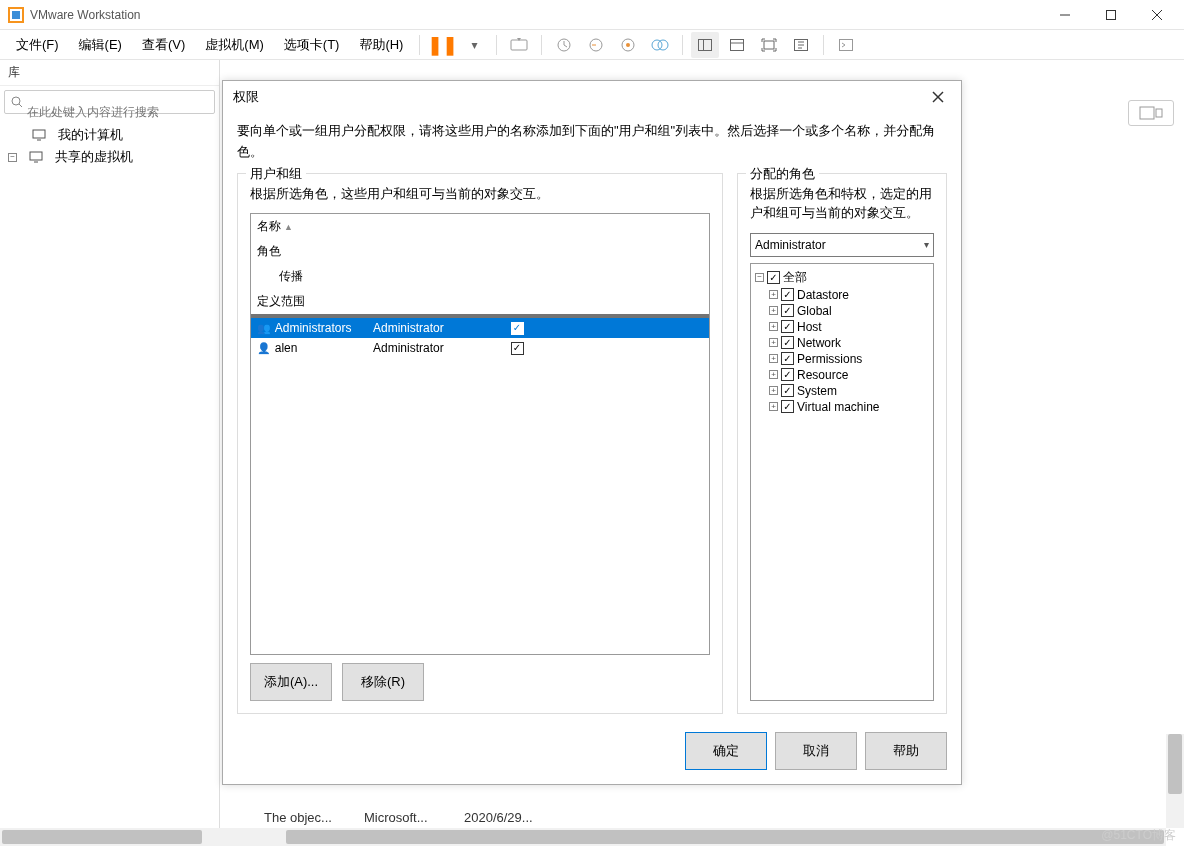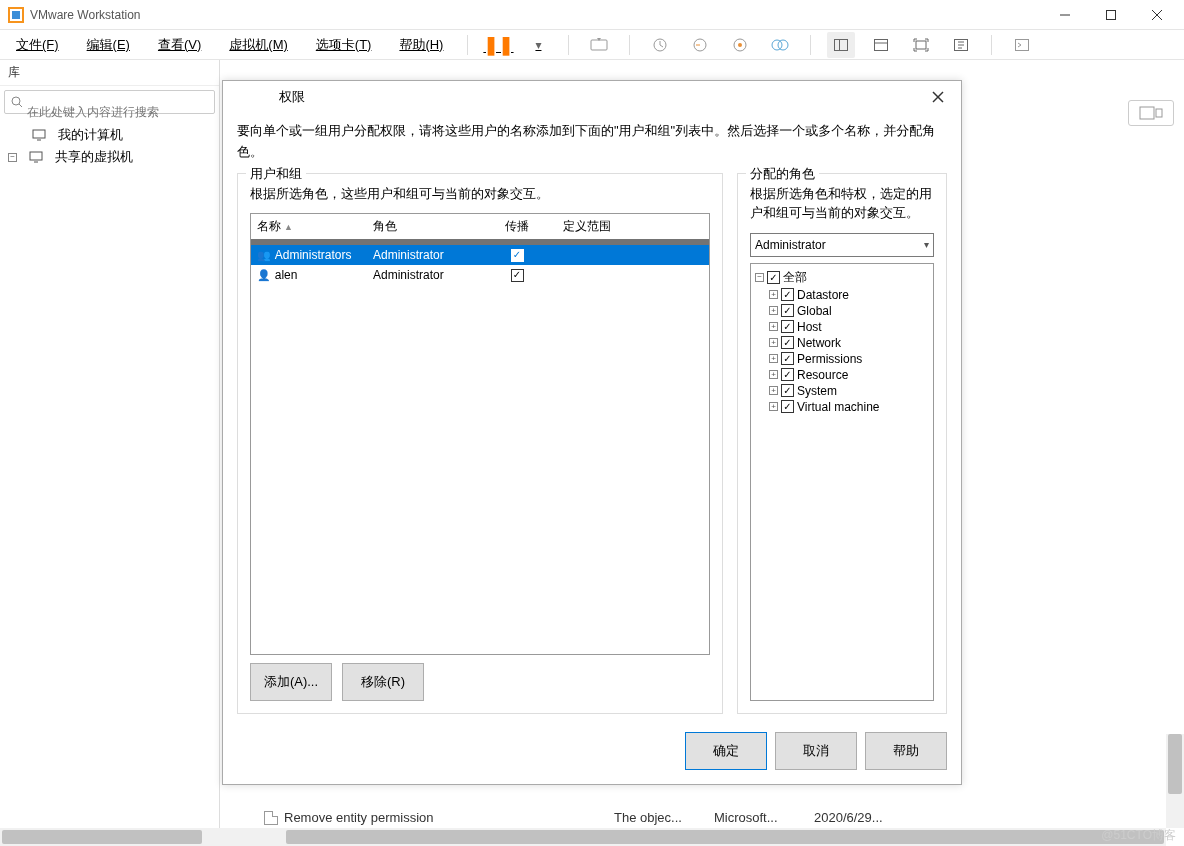--- a/index.html
+++ b/index.html
@@ -1,21 +1,21 @@
 <!DOCTYPE html>
 <html><head>
 <meta charset="utf-8">
 <style>
 * { box-sizing: border-box; margin: 0; padding: 0; font-family: "Microsoft YaHei", "Segoe UI", Tahoma, sans-serif; }
 body { background: #fff; width: 1184px; height: 846px; overflow: hidden; position: relative; font-size: 12px; color: #000; }
 .titlebar { height: 30px; display: flex; align-items: center; padding: 0 4px 0 8px; border-bottom: 1px solid #e5e5e5; }
 .titlebar .app-icon { width: 16px; height: 16px; margin-right: 6px; }
 .titlebar .title { flex: 1; font-size: 12px; color: #555; }
 .titlebar .winctl { width: 46px; height: 30px; display: flex; align-items: center; justify-content: center; color: #333; }
-.menubar { height: 30px; display: flex; align-items: center; padding: 0 8px; border-bottom: 1px solid #e5e5e5; gap: 12px; text-decoration: underline; }
+.menubar { height: 30px; display: flex; align-items: center; padding: 0 8px; border-bottom: 1px solid #e5e5e5; gap: 4px; }
 .menubar .mitem { padding: 4px 8px; font-size: 13px; cursor: default; }
 .menubar .tbtn { width: 28px; height: 26px; display: flex; align-items: center; justify-content: center; color: #666; border-radius: 2px; }
 .menubar .sep { width: 1px; height: 20px; background: #ddd; margin: 0 4px; }
 .pause-btn { color: #ff7a00 !important; font-weight: bold; }
 .workspace { display: flex; height: 786px; }
 .sidebar { width: 220px; border-right: 1px solid #ddd; display: flex; flex-direction: column; }
 .sidebar-header { padding: 4px 8px; font-size: 12px; color: #333; border-bottom: 1px solid #eee; }
 .search-row { padding: 4px; }
 .search-box { display: flex; align-items: center; border: 1px solid #ccc; border-radius: 2px; height: 24px; padding: 0 6px; }
 .search-box input { border: none; outline: none; font-size: 12px; flex: 1; background: transparent; margin-top: 20px; }
@@ -32,33 +32,33 @@
 .bg-row .c4 { flex: 1; }
 .scrollbar-v { position: absolute; right: 0; top: 674px; bottom: 18px; width: 18px; background: #f1f1f1; }
 .scrollbar-v .thumb { position: absolute; left: 2px; right: 2px; top: 0; height: 60px; background: #c1c1c1; border-radius: 2px;}
 .scrollbar-h { position: absolute; left: 0; right: 18px; bottom: 0; height: 18px; background: #f1f1f1; display:flex; }
 .scrollbar-h .thumb1 { width: 200px; height: 14px; margin: 2px; background: #c1c1c1; border-radius: 2px;}
 .scrollbar-h .gap { width: 80px; }
 .scrollbar-h .thumb2 { flex:1; height: 14px; margin: 2px; background: #c1c1c1; border-radius: 2px;}
 
 
 .dialog { position: absolute; left: 222px; top: 80px; width: 740px; height: 705px; background: #fff; border: 1px solid #aaa; box-shadow: 0 0 8px rgba(0,0,0,0.15); display:flex; flex-direction:column;}
-.dlg-title { height: 32px; display: flex; align-items: center; padding: 0 10px; font-size: 13px; margin-left: 46px; }
+.dlg-title { height: 32px; display: flex; align-items: center; padding: 0 10px; font-size: 13px; }
 .dlg-title .t { flex: 1; }
 .dlg-close { width: 26px; height: 26px; display:flex;align-items:center;justify-content:center; }
 .dlg-body { flex: 1; padding: 8px 14px; display:flex; flex-direction:column;}
 .dlg-desc { font-size: 13px; line-height: 1.6; margin-bottom: 10px; }
 .dlg-split { display: flex; gap: 14px; flex: 1; }
 .group-box { border: 1px solid #ddd; padding: 10px 12px 12px; position: relative; display:flex; flex-direction:column;}
 .group-box .legend { position: absolute; top: -9px; left: 8px; background: #fff; padding: 0 4px; font-size: 13px; }
 .left-group { flex: 1; }
 .right-group { width: 210px; }
 .group-desc { font-size: 13px; margin-bottom: 10px; line-height:1.5;}
 .table { border: 1px solid #999; flex: 1; display:flex; flex-direction:column; min-height:0;}
-.thead { display: flex; background: #fff; border-bottom: 6px solid #737373; }
+.thead { display: flex; background: #fff; border-bottom: 4px solid #737373; flex-direction: column; }
 .th { padding: 4px 6px; font-size: 12px; display:flex; align-items:center; gap:3px;}
 .th-sort { font-size:9px; color:#888;}
 .tbody { flex: 1; overflow: auto; }
 .trow { display: flex; align-items: center; height: 20px; font-size: 12px; }
 .trow.sel { background: #0078d7; color: #fff; }
 .td { padding: 0 6px; display:flex; align-items:center; gap:4px;}
 .col-name { width: 116px; }
 .col-role { width: 110px; }
 .col-prop { width: 80px; justify-content:center;}
 .col-scope { flex: 1; }
@@ -228,24 +228,20 @@
 
   <div class="main-area">
     <div class="thumb-btn">
       <svg width="24" height="14">
           <rect x="1" y="1" width="14" height="12" fill="none" stroke="#999"></rect>
           <rect x="17" y="3" width="6" height="8" fill="none" stroke="#999"></rect>
         </svg>
     </div>
     <div class="bg-list">
       <div class="bg-row">
-        <div class="c1">
-            <span class="doc-icon"></span>
-            <span>Remove entity permission</span>
-          </div>
         <div class="c2">The objec...</div>
         <div class="c3">Microsoft...</div>
         <div class="c4">2020/6/29...</div>
       </div>
       <div class="bg-row">
         <div class="c1">
             <span class="doc-icon"></span>
             <span>Set entity permission rules</span>
           </div>
         <div class="c2">Succeeded</div>

